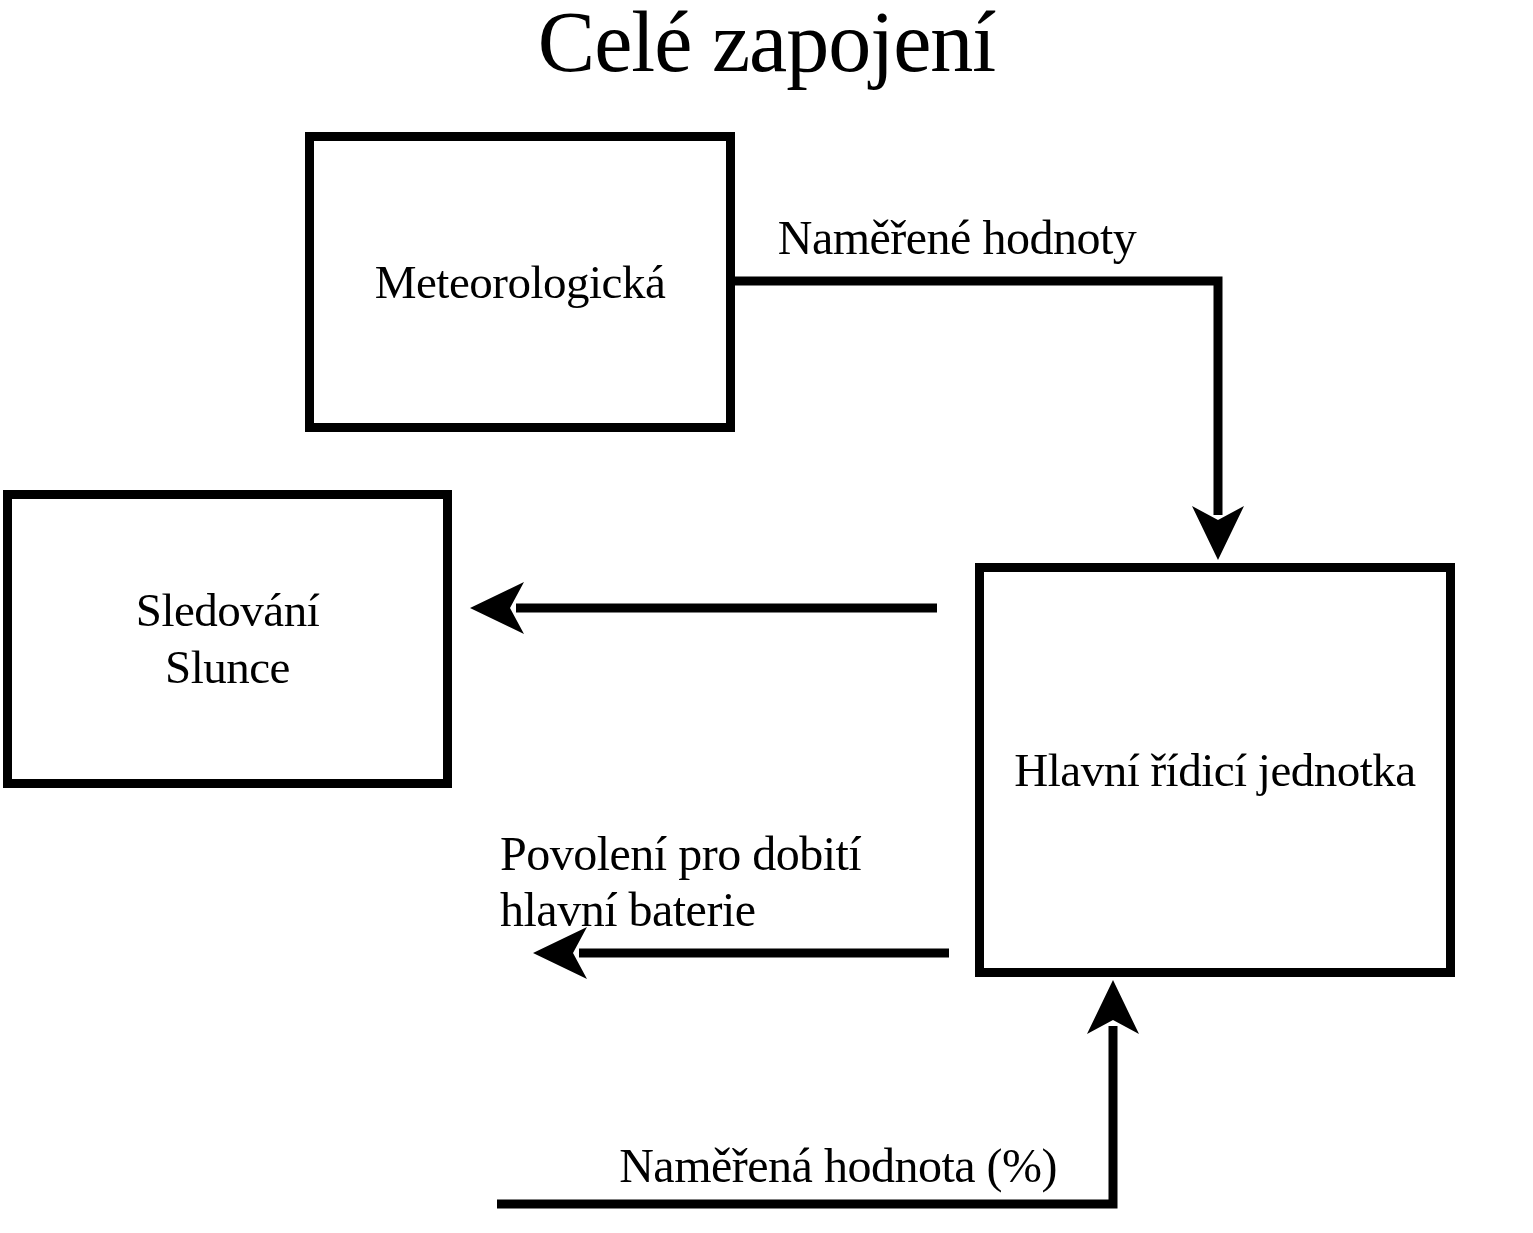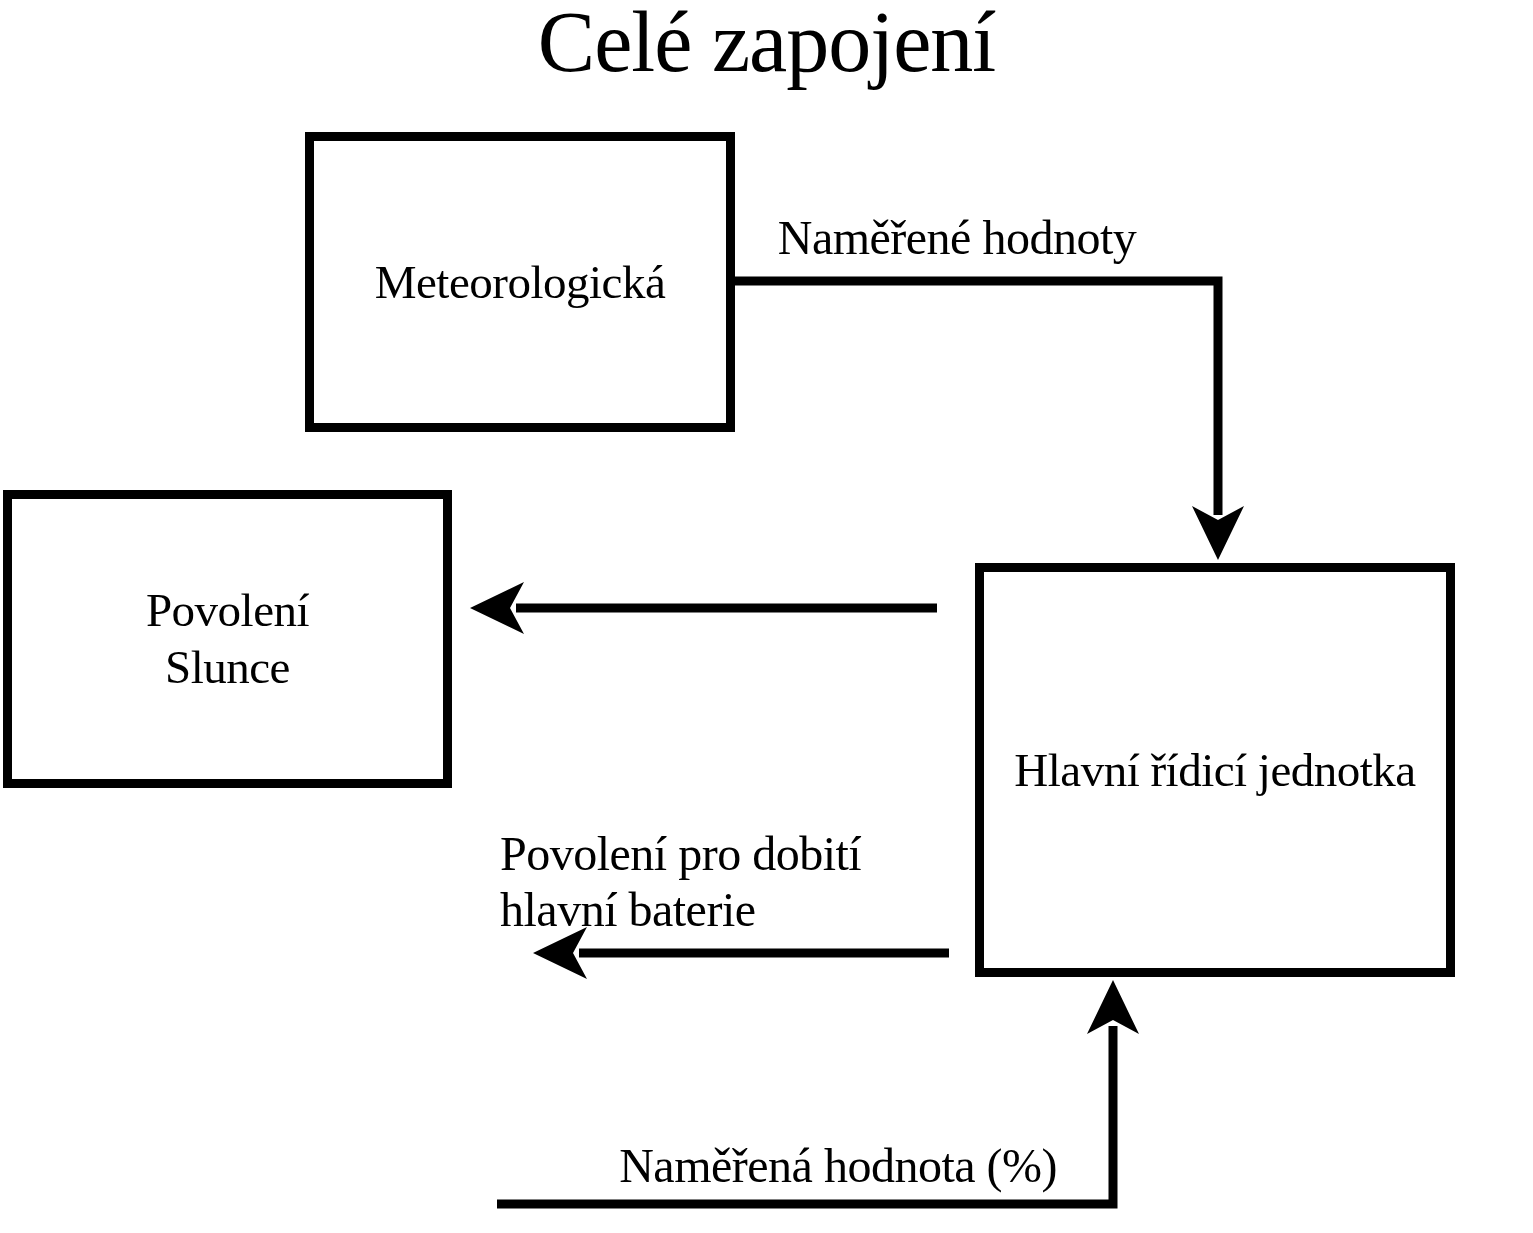--- a/index.html
+++ b/index.html
@@ -72,21 +72,21 @@
   <h1 class="title">Celé zapojení</h1>
 
   <div class="node" id="node-meteo">
     <div class="node-label">
       <span>Meteorologická</span>
     </div>
   </div>
 
   <div class="node" id="node-sledovani">
     <div class="node-label">
-      <span>Povolení</span>
+      <span>Sledování</span>
       <span>Slunce</span>
     </div>
   </div>
 
 
   <div class="node" id="node-hlavni">
     <div class="node-label">
       <span>Hlavní řídicí jednotka</span>
     </div>
   </div>

